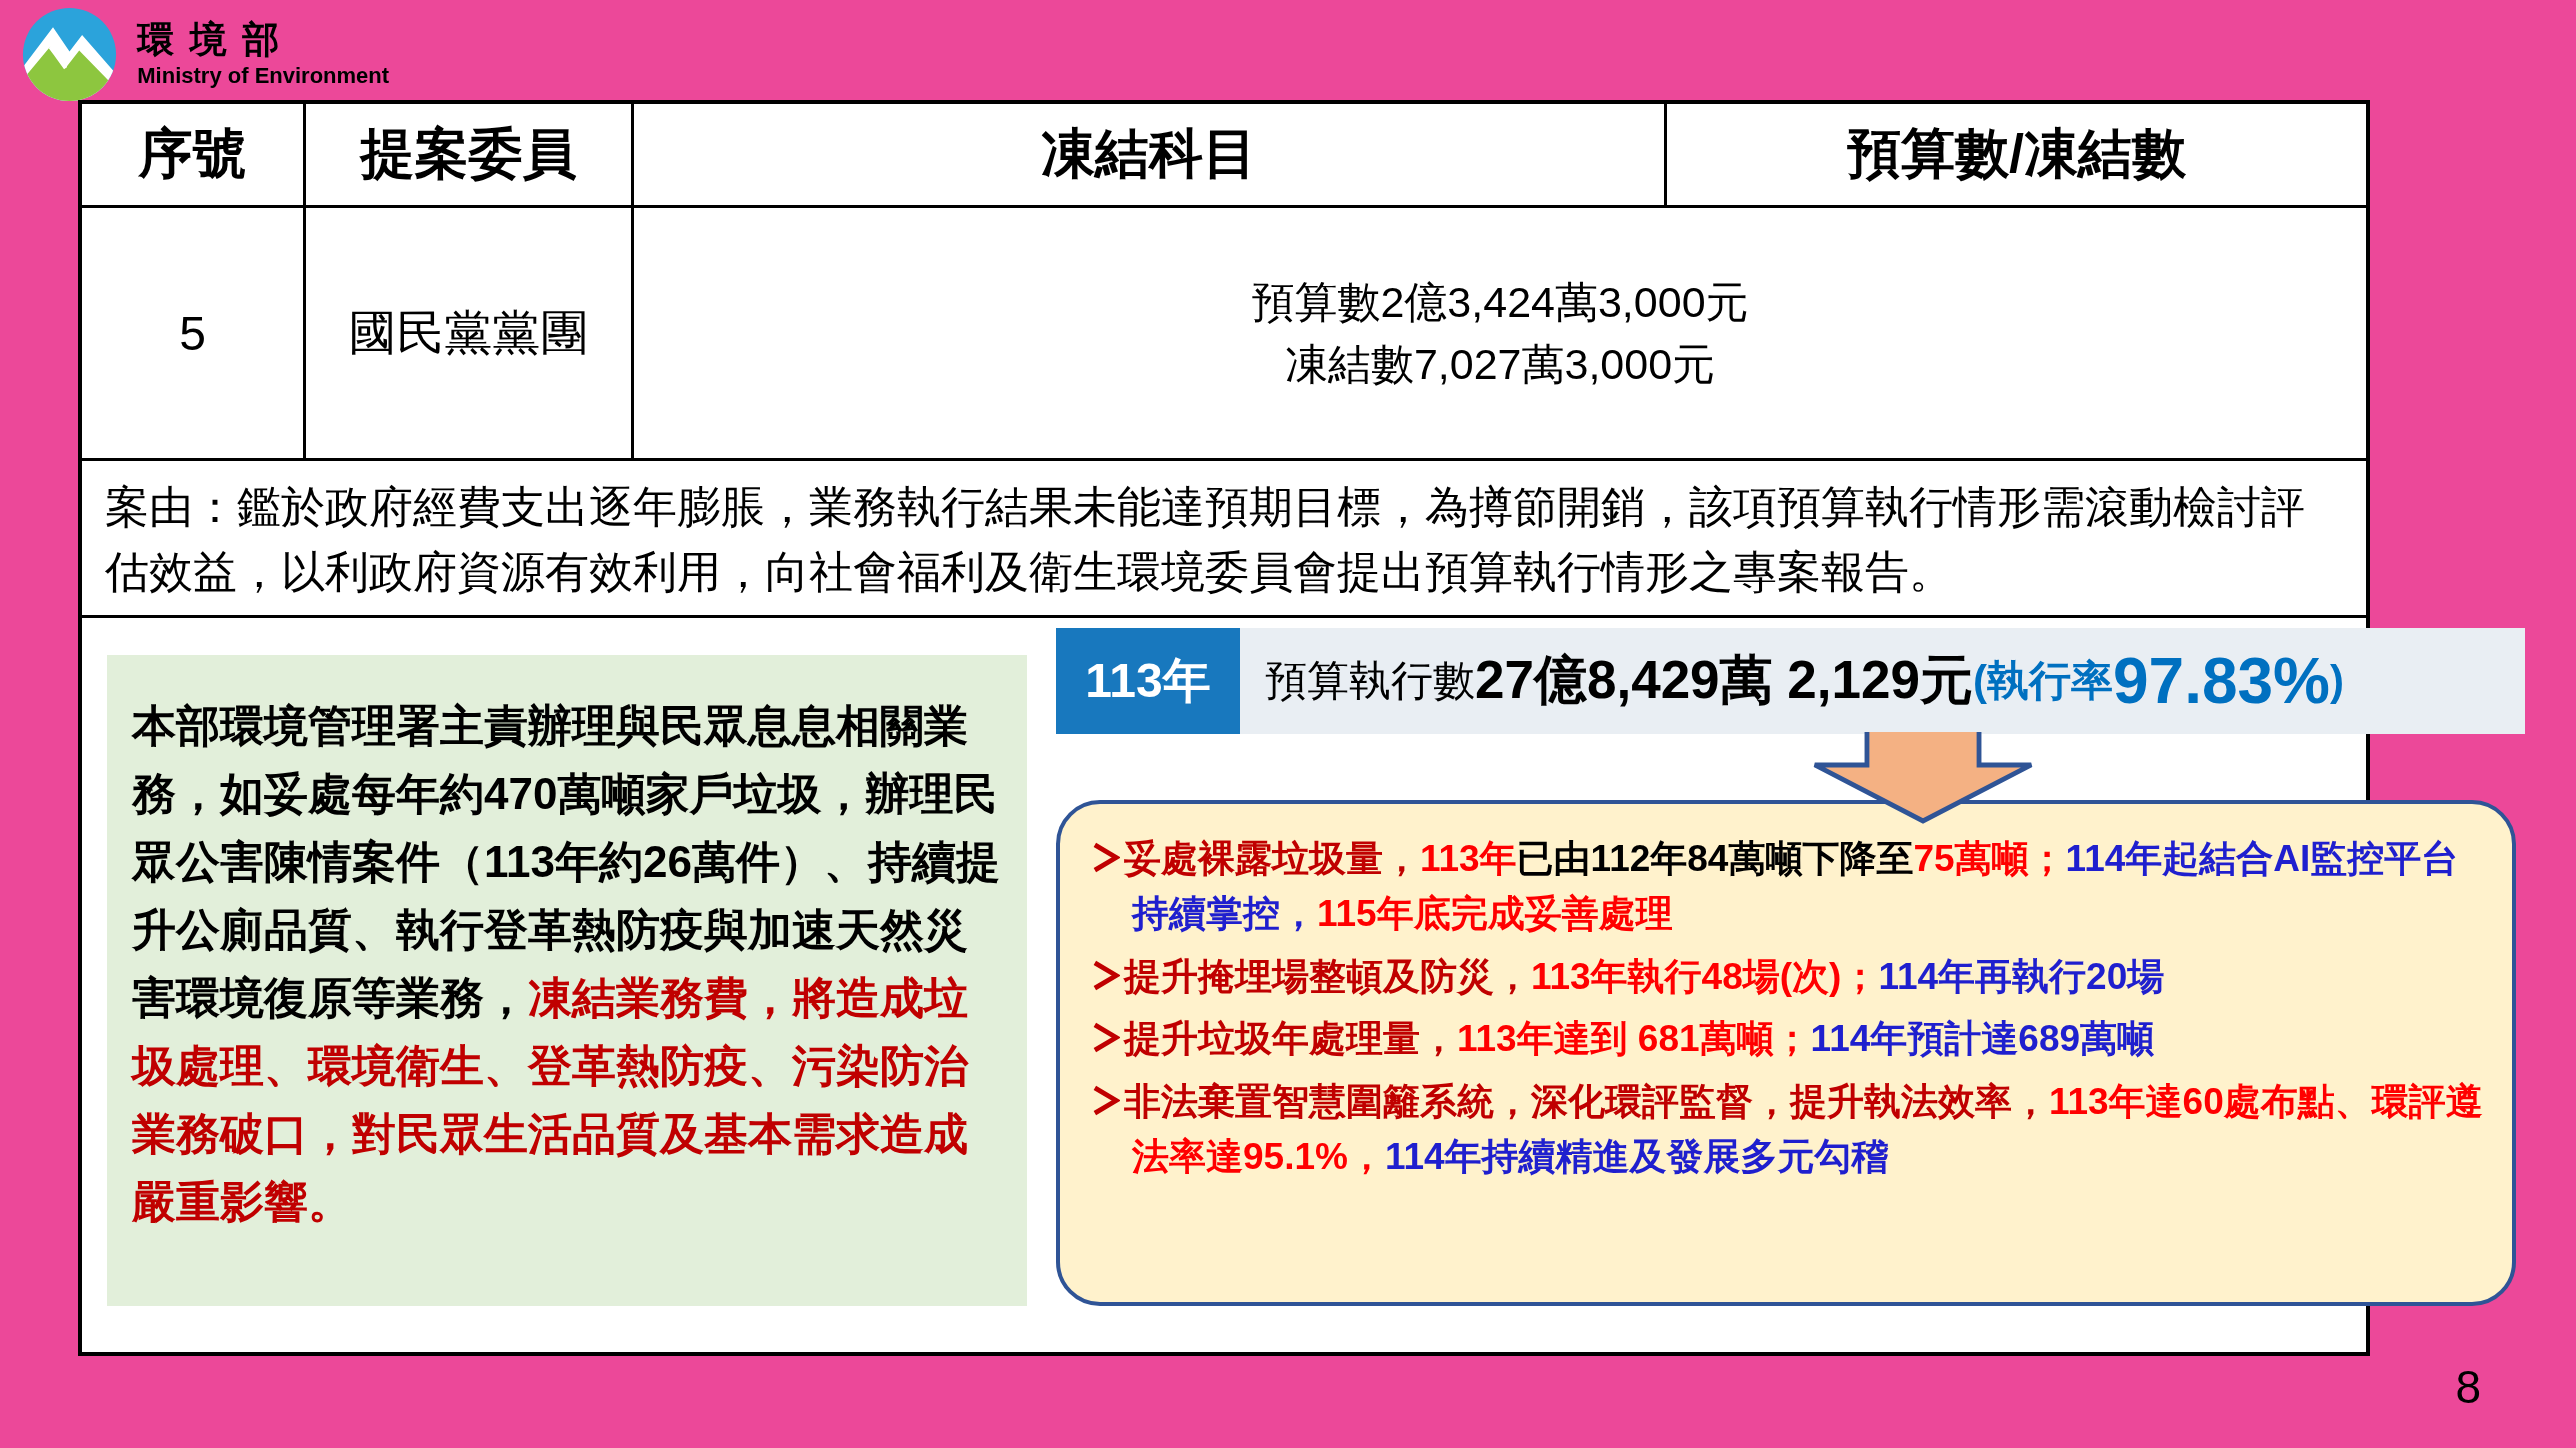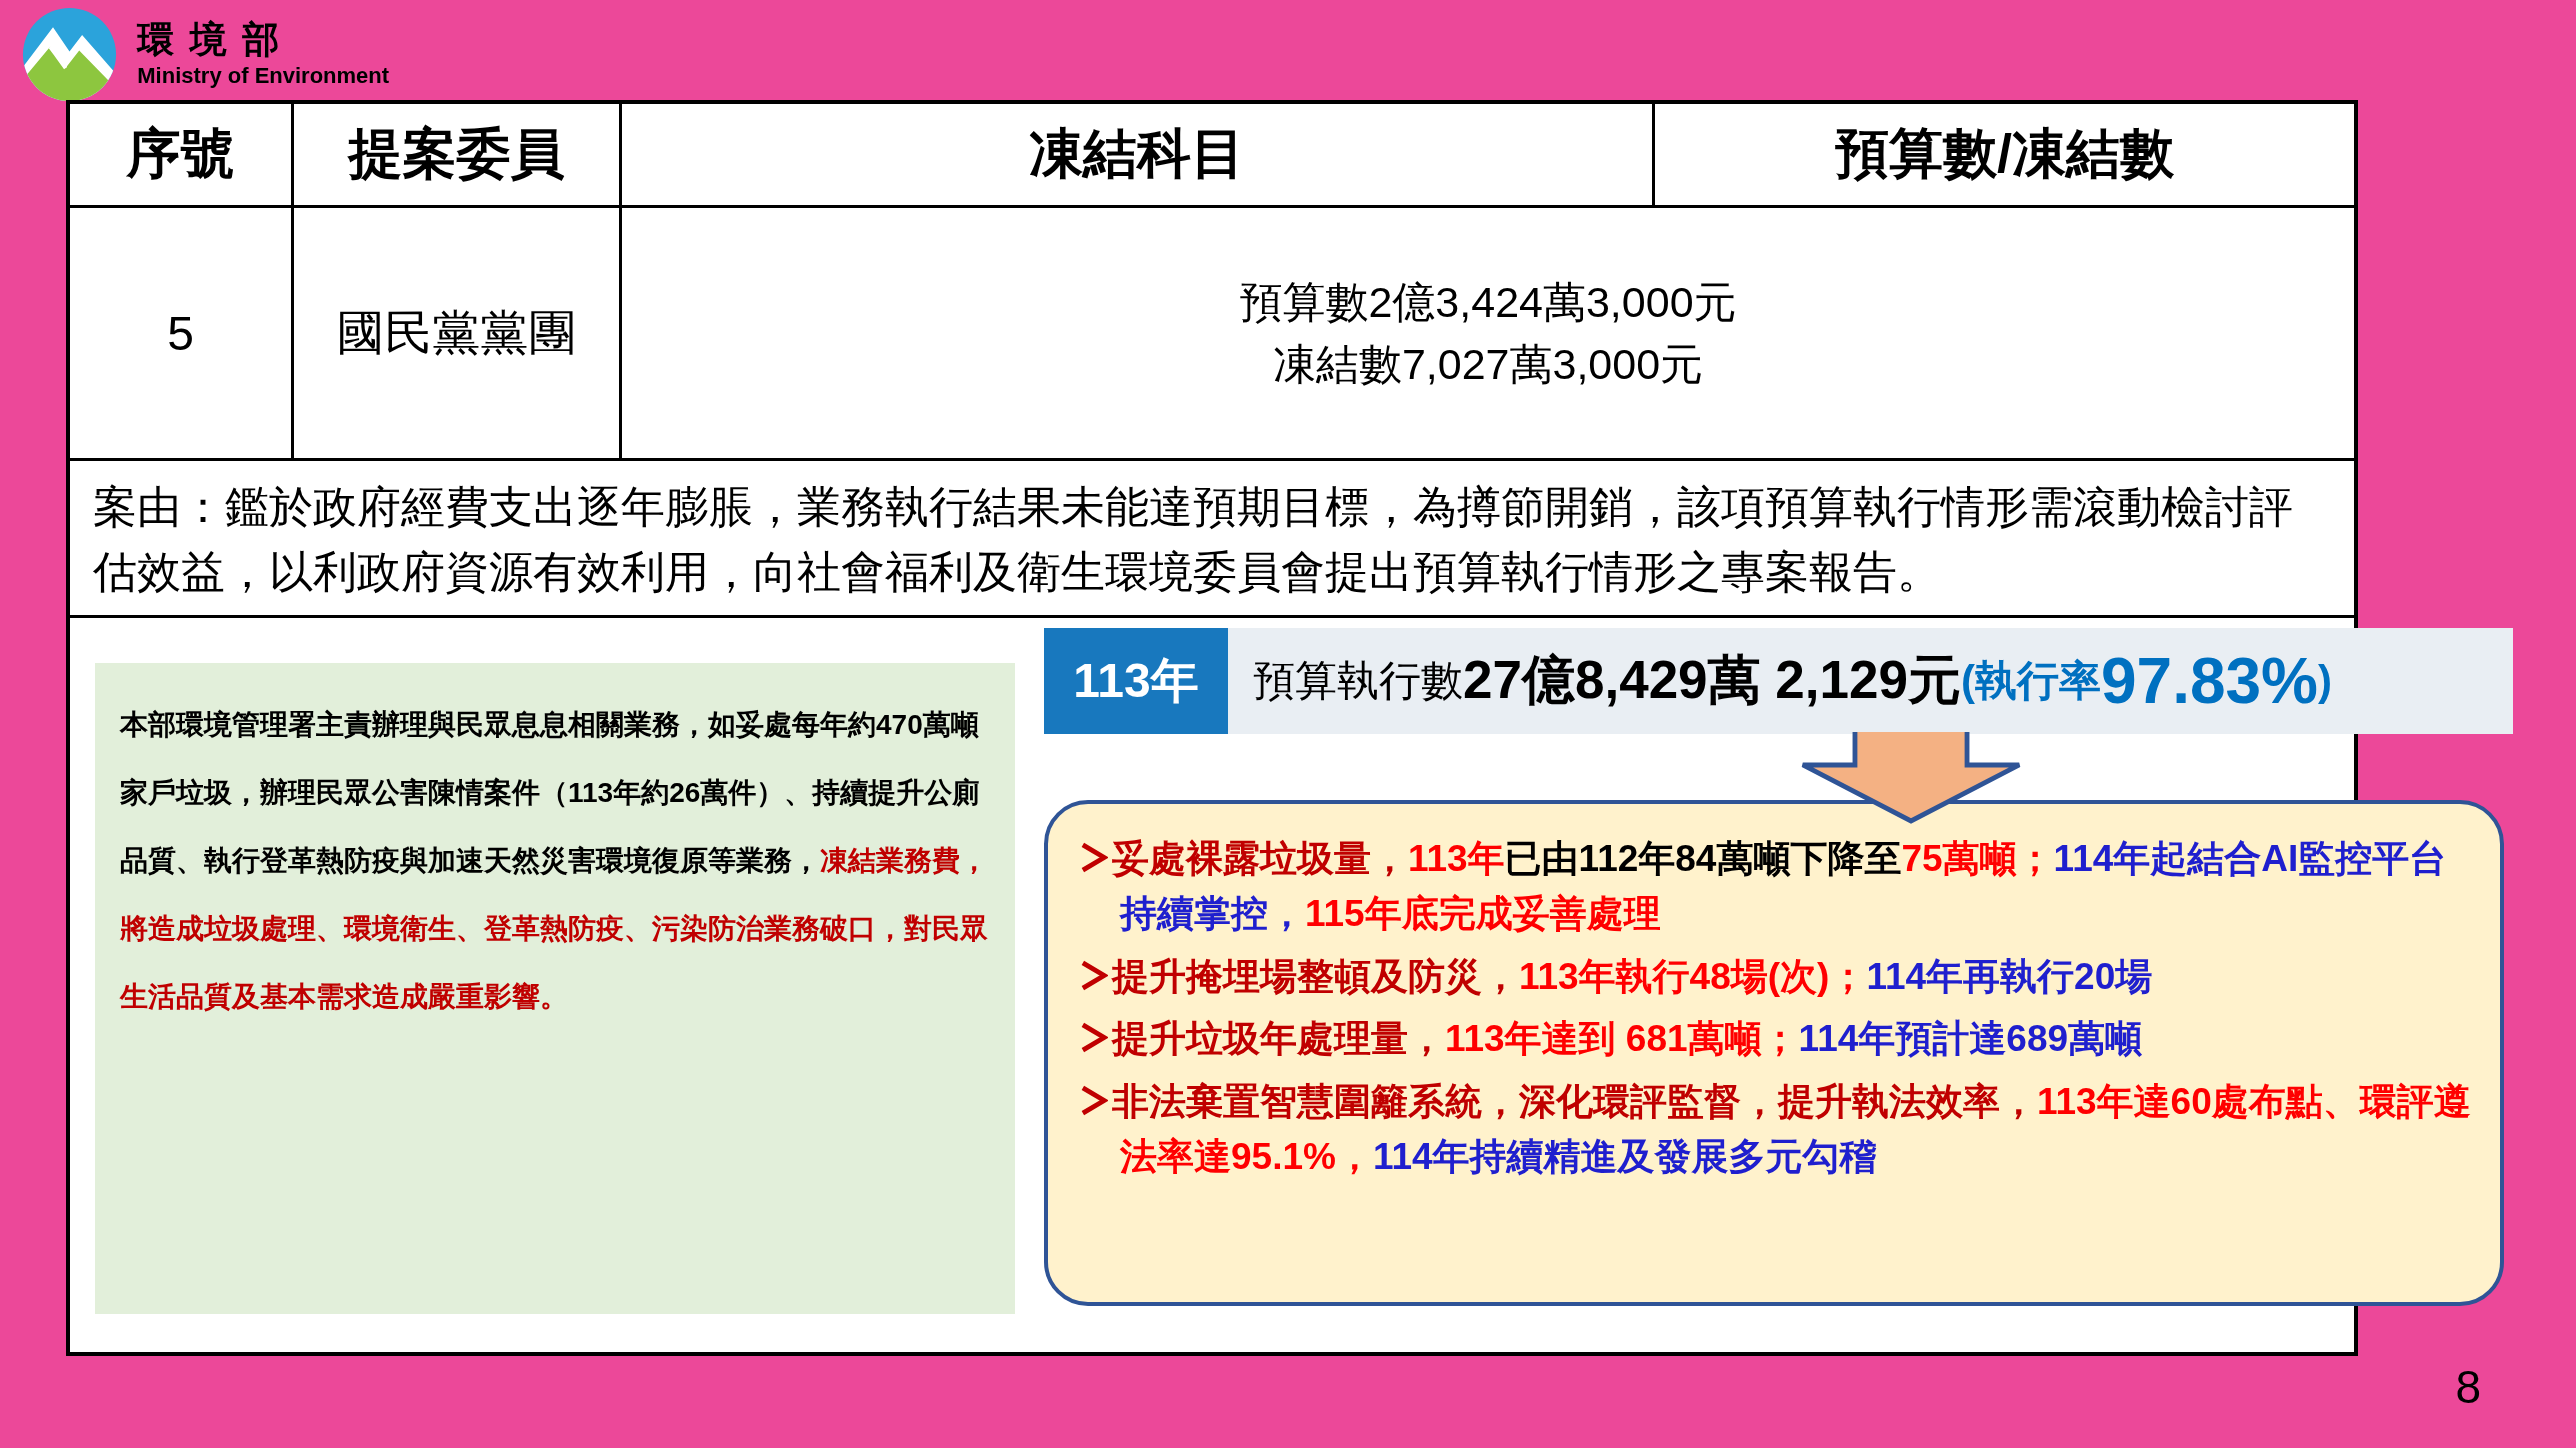--- a/index.html
+++ b/index.html
@@ -14,21 +14,21 @@
   }
 
   
   .logo{position:absolute;left:21px;top:5.8px;display:flex;align-items:flex-start;gap:19.3px;}
   .logo-text{padding-top:13.5px;}
   .logo-title{font-size:37px;font-weight:bold;letter-spacing:15.5px;line-height:42px;}
   .logo-sub{font-size:22px;font-weight:bold;line-height:29px;}
 
   
   .main-box{
-    position:absolute;left:66px;top:100px;width:2292px;height:1256px;
+    position:absolute;left:78px;top:100px;width:2292px;height:1256px;
     background:#FFFFFF;border:4.8px solid #000;box-sizing:border-box;
   }
   .trow{display:flex;box-sizing:border-box;}
   .row-header{height:104px;border-bottom:3.9px solid #000;}
   .row-data{height:253px;border-bottom:3.9px solid #000;}
   .cell{border-right:3.9px solid #000;display:flex;align-items:center;justify-content:center;box-sizing:border-box;}
   .cell.last{border-right:none;}
   .col-no{width:224px;}
   .col-proposer{width:328px;}
   .col-subject{width:1033px;}
@@ -39,22 +39,22 @@
   .budget-cell{flex-direction:column;font-size:43px;line-height:62px;text-align:right;}
   .row-case{
     height:157px;border-bottom:3.9px solid #000;
     padding:12.6px 23px;font-size:44px;line-height:65px;box-sizing:border-box;
   }
   .bottom{position:relative;height:718px;}
 
   
   .green-note{
     position:absolute;left:25px;top:37px;width:920px;height:651px;
-    background:#E2EFDA;padding:28px 25px;box-sizing:border-box;
-    font-size:28px;font-weight:bold;line-height:68px;margin-top:8px;
+    background:#E2EFDA;padding:37px 25px;box-sizing:border-box;
+    font-size:44px;font-weight:bold;line-height:68px;
   }
   .red-strong{color:#C00000;}
 
   
   .banner{position:absolute;left:974px;top:9.7px;height:106px;display:flex;align-items:stretch;}
   .year-tag{
     width:184px;background:#1878BE;color:#fff;
     font-size:48px;font-weight:bold;
     display:flex;align-items:center;justify-content:center;flex:none;
   }

